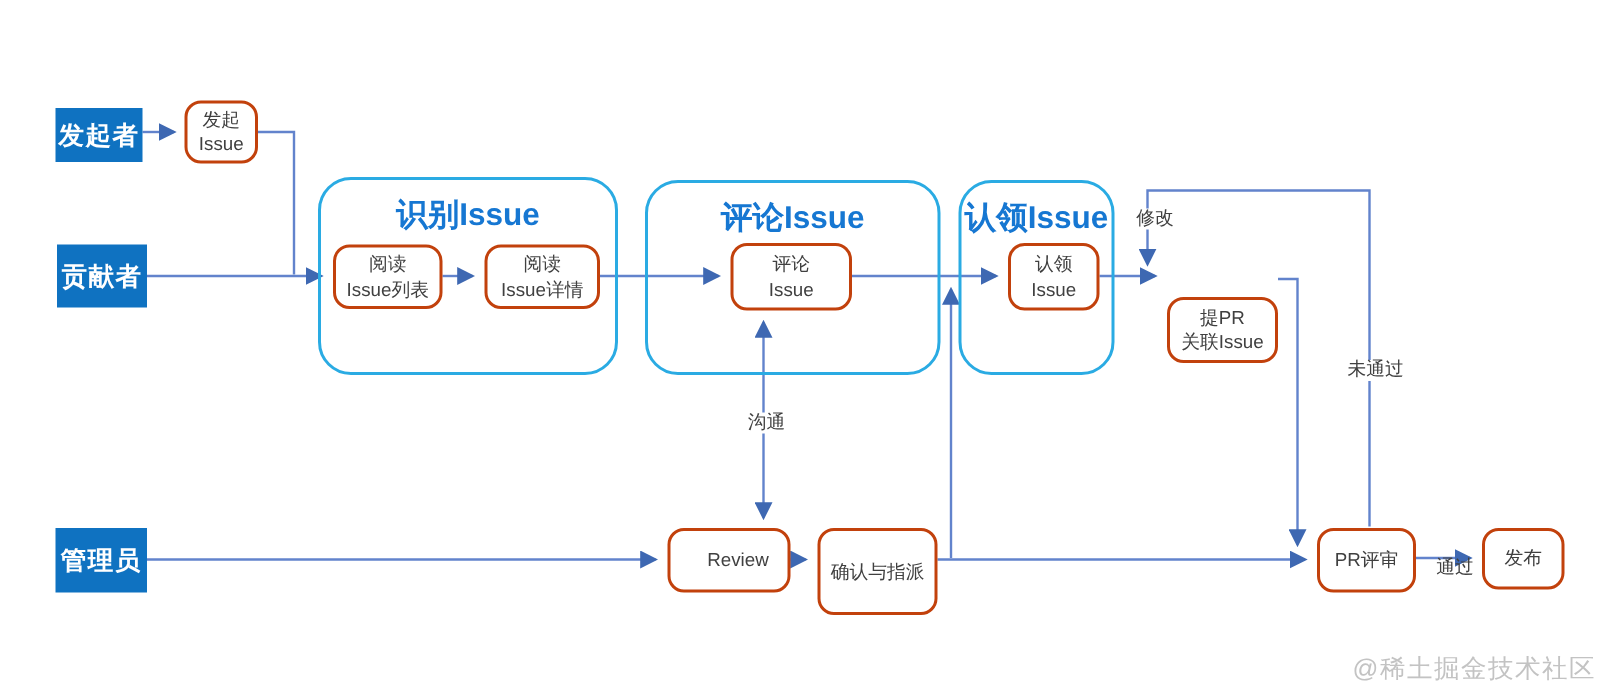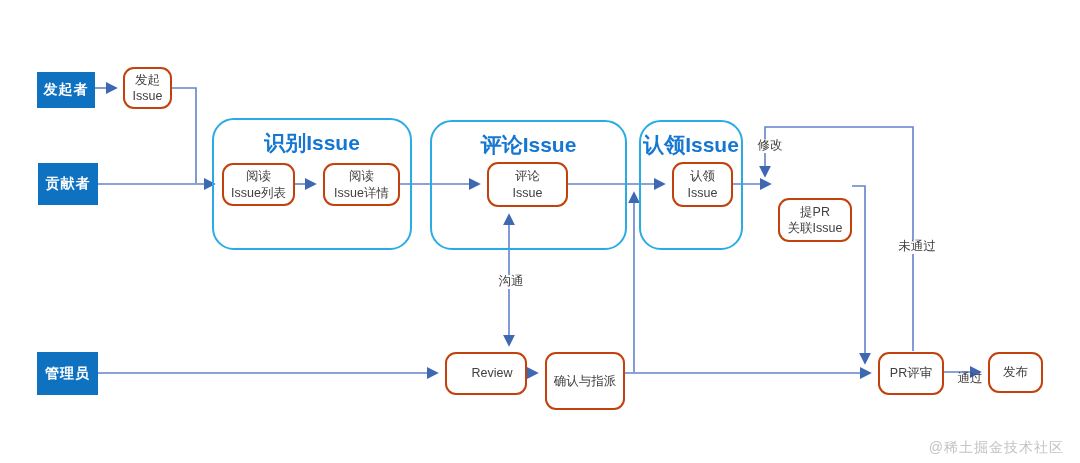--- a/index.html
+++ b/index.html
@@ -1,34 +1,34 @@
 <!DOCTYPE html>
 <html><head>
 <meta charset="utf-8">
 <style>
   html,body{margin:0;padding:0;background:#fff;}
   body{font-family:"Liberation Sans","DejaVu Sans",sans-serif;}
   .canvas{position:relative;width:1080px;height:463px;background:#ffffff;overflow:hidden;}
   .wires{position:absolute;left:0;top:0;width:1080px;height:463px;}
 
-  .role{position:absolute;background:#0f72c1;color:#ffffff;font-weight:bold;font-size:14px;
+  .role{position:absolute;background:#0f72c1;color:#ffffff;font-weight:bold;font-size:17px;
         display:flex;align-items:center;justify-content:center;letter-spacing:1px;}
 
   .group{position:absolute;border:2px solid #2aabe3;border-radius:22px;background:transparent;}
   .group-title{position:absolute;top:9px;left:0;right:0;text-align:center;
                color:#1677d2;font-weight:bold;font-size:21px;}
 
   .node{position:absolute;border:2px solid #c2410c;border-radius:11px;background:#ffffff;
         display:flex;align-items:center;justify-content:center;text-align:center;
         font-size:12.5px;color:#404040;line-height:1.3;white-space:pre-line;box-sizing:border-box;}
 
   .edge-label{position:absolute;font-size:12.5px;color:#404040;text-align:center;
               background:#ffffff;padding:0 2px;line-height:1.1;}
 
-  .watermark{position:absolute;right:16px;bottom:6px;font-size:14px;color:#c3c3c3;letter-spacing:1px;}
+  .watermark{position:absolute;right:16px;bottom:6px;font-size:17px;color:#c3c3c3;letter-spacing:1px;}
 </style>
 </head>
 <body>
 
 <div class="canvas">
 
   <svg class="wires" viewBox="0 0 1080 463">
     <defs>
       <marker id="arw" viewBox="0 0 10 10" refX="8.5" refY="5" markerWidth="7.5" markerHeight="7.5" orient="auto-start-reverse">
         <path d="M0,0 L10,5 L0,10 z" fill="#3e68b2"></path>

